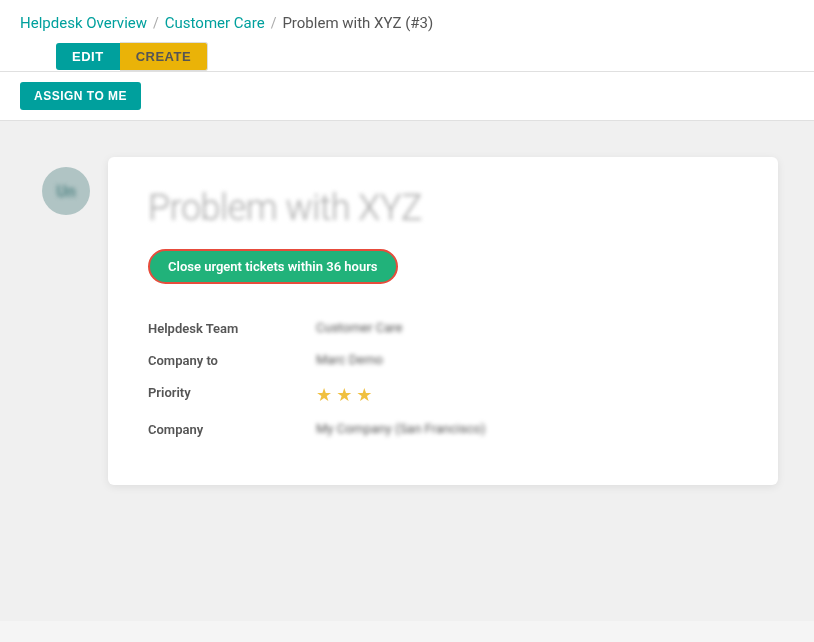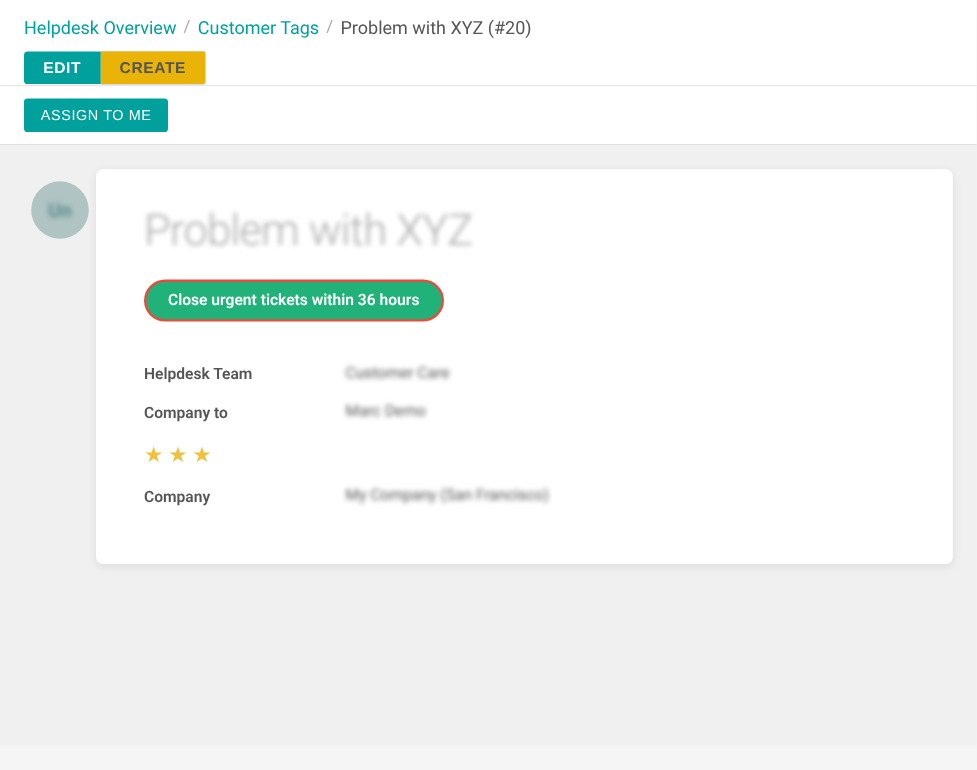--- a/index.html
+++ b/index.html
@@ -48,20 +48,21 @@
       background: #00a09d;
       color: #fff;
       border: none;
       padding: 6px 16px;
       font-size: 13px;
       font-weight: 600;
       letter-spacing: 0.5px;
       cursor: pointer;
       border-radius: 3px 0 0 3px;
       text-transform: uppercase;
+      margin-left: 36px;
     }
     .btn-create {
       background: #eab308;
       color: #555;
       border: 1px solid #ddd;
       border-left: none;
       padding: 6px 16px;
       font-size: 13px;
       font-weight: 600;
       letter-spacing: 0.5px;
@@ -75,32 +76,32 @@
       background: #fff;
       padding: 10px 20px;
       border-bottom: 1px solid #e0e0e0;
     }
     .btn-assign {
       background: #00a09d;
       color: #fff;
       border: none;
       padding: 7px 14px;
       font-size: 12px;
-      font-weight: 400;
+      font-weight: 700;
       letter-spacing: 0.5px;
       cursor: pointer;
       border-radius: 3px;
       text-transform: uppercase;
     }
 
     
     .content-area {
       display: flex;
-      padding: 20px;
-      gap: 0;
+      padding: 36px;
+      gap: 12px;
     }
 
     .sidebar-avatar {
       width: 60px;
       flex-shrink: 0;
       display: flex;
       flex-direction: column;
       align-items: center;
       padding-top: 10px;
     }
@@ -209,23 +210,23 @@
       min-height: 500px;
     }
   </style>
 </head>
 <body>
 
 <div class="top-bar">
   <div class="breadcrumb">
     <span class="breadcrumb-item">Helpdesk Overview</span>
     <span class="breadcrumb-separator">/</span>
-    <span class="breadcrumb-item">Customer Tags</span>
+    <span class="breadcrumb-item">Customer Care</span>
     <span class="breadcrumb-separator">/</span>
-    <span class="breadcrumb-item current">Problem with XYZ (#20)</span>
+    <span class="breadcrumb-item current">Problem with XYZ (#3)</span>
   </div>
   <div class="toolbar">
     <button class="btn-edit">EDIT</button>
     <button class="btn-create">CREATE</button>
   </div>
 </div>
 
 <div class="action-bar">
   <button class="btn-assign">ASSIGN TO ME</button>
 </div>
@@ -253,20 +254,21 @@
           <span class="field-value blurred">Customer Care</span>
         </div>
 
         <div class="field-row">
           <span class="field-label bold">Company to</span>
           <span class="field-value blurred">Marc Demo</span>
         </div>
 
 
         <div class="field-row">
+          <span class="field-label bold">Priority</span>
           <div class="stars">
             <span class="star">★</span>
             <span class="star">★</span>
             <span class="star">★</span>
           </div>
         </div>
 
 
         <div class="field-row">
           <span class="field-label bold">Company</span>

